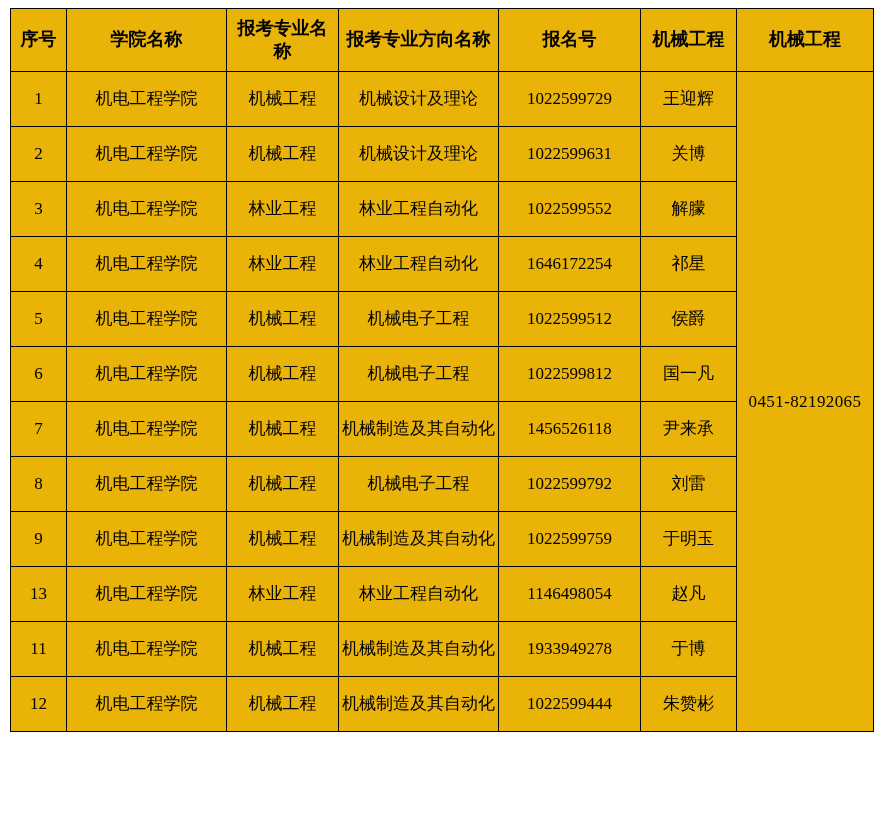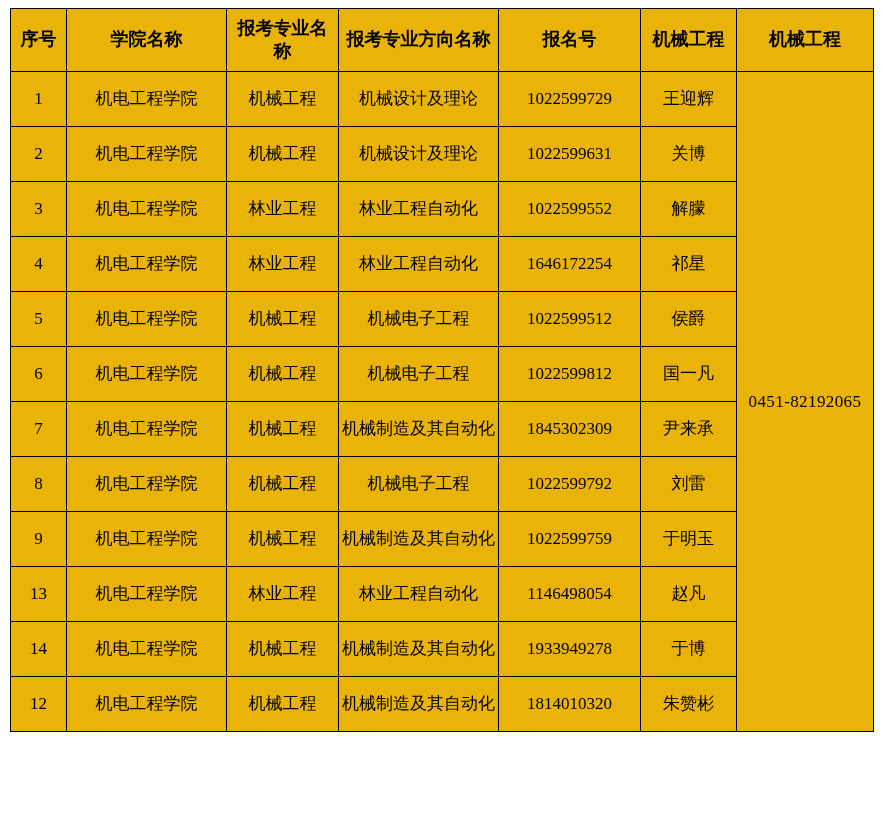--- a/index.html
+++ b/index.html
@@ -131,21 +131,21 @@
         <td>机械工程</td>
         <td>机械电子工程</td>
         <td>1022599812</td>
         <td>国一凡</td>
       </tr>
       <tr>
         <td>7</td>
         <td>机电工程学院</td>
         <td>机械工程</td>
         <td>机械制造及其自动化</td>
-        <td>1845302309</td>
+        <td>1456526118</td>
         <td>尹来承</td>
       </tr>
       <tr>
         <td>8</td>
         <td>机电工程学院</td>
         <td>机械工程</td>
         <td>机械电子工程</td>
         <td>1022599792</td>
         <td>刘雷</td>
       </tr>
@@ -159,30 +159,30 @@
       </tr>
       <tr>
         <td>13</td>
         <td>机电工程学院</td>
         <td>林业工程</td>
         <td>林业工程自动化</td>
         <td>1146498054</td>
         <td>赵凡</td>
       </tr>
       <tr>
-        <td>14</td>
+        <td>11</td>
         <td>机电工程学院</td>
         <td>机械工程</td>
         <td>机械制造及其自动化</td>
         <td>1933949278</td>
         <td>于博</td>
       </tr>
       <tr>
         <td>12</td>
         <td>机电工程学院</td>
         <td>机械工程</td>
         <td>机械制造及其自动化</td>
-        <td>1814010320</td>
+        <td>1022599444</td>
         <td>朱赞彬</td>
       </tr>
     </tbody>
   </table>
 </div>
 
 </body></html>

